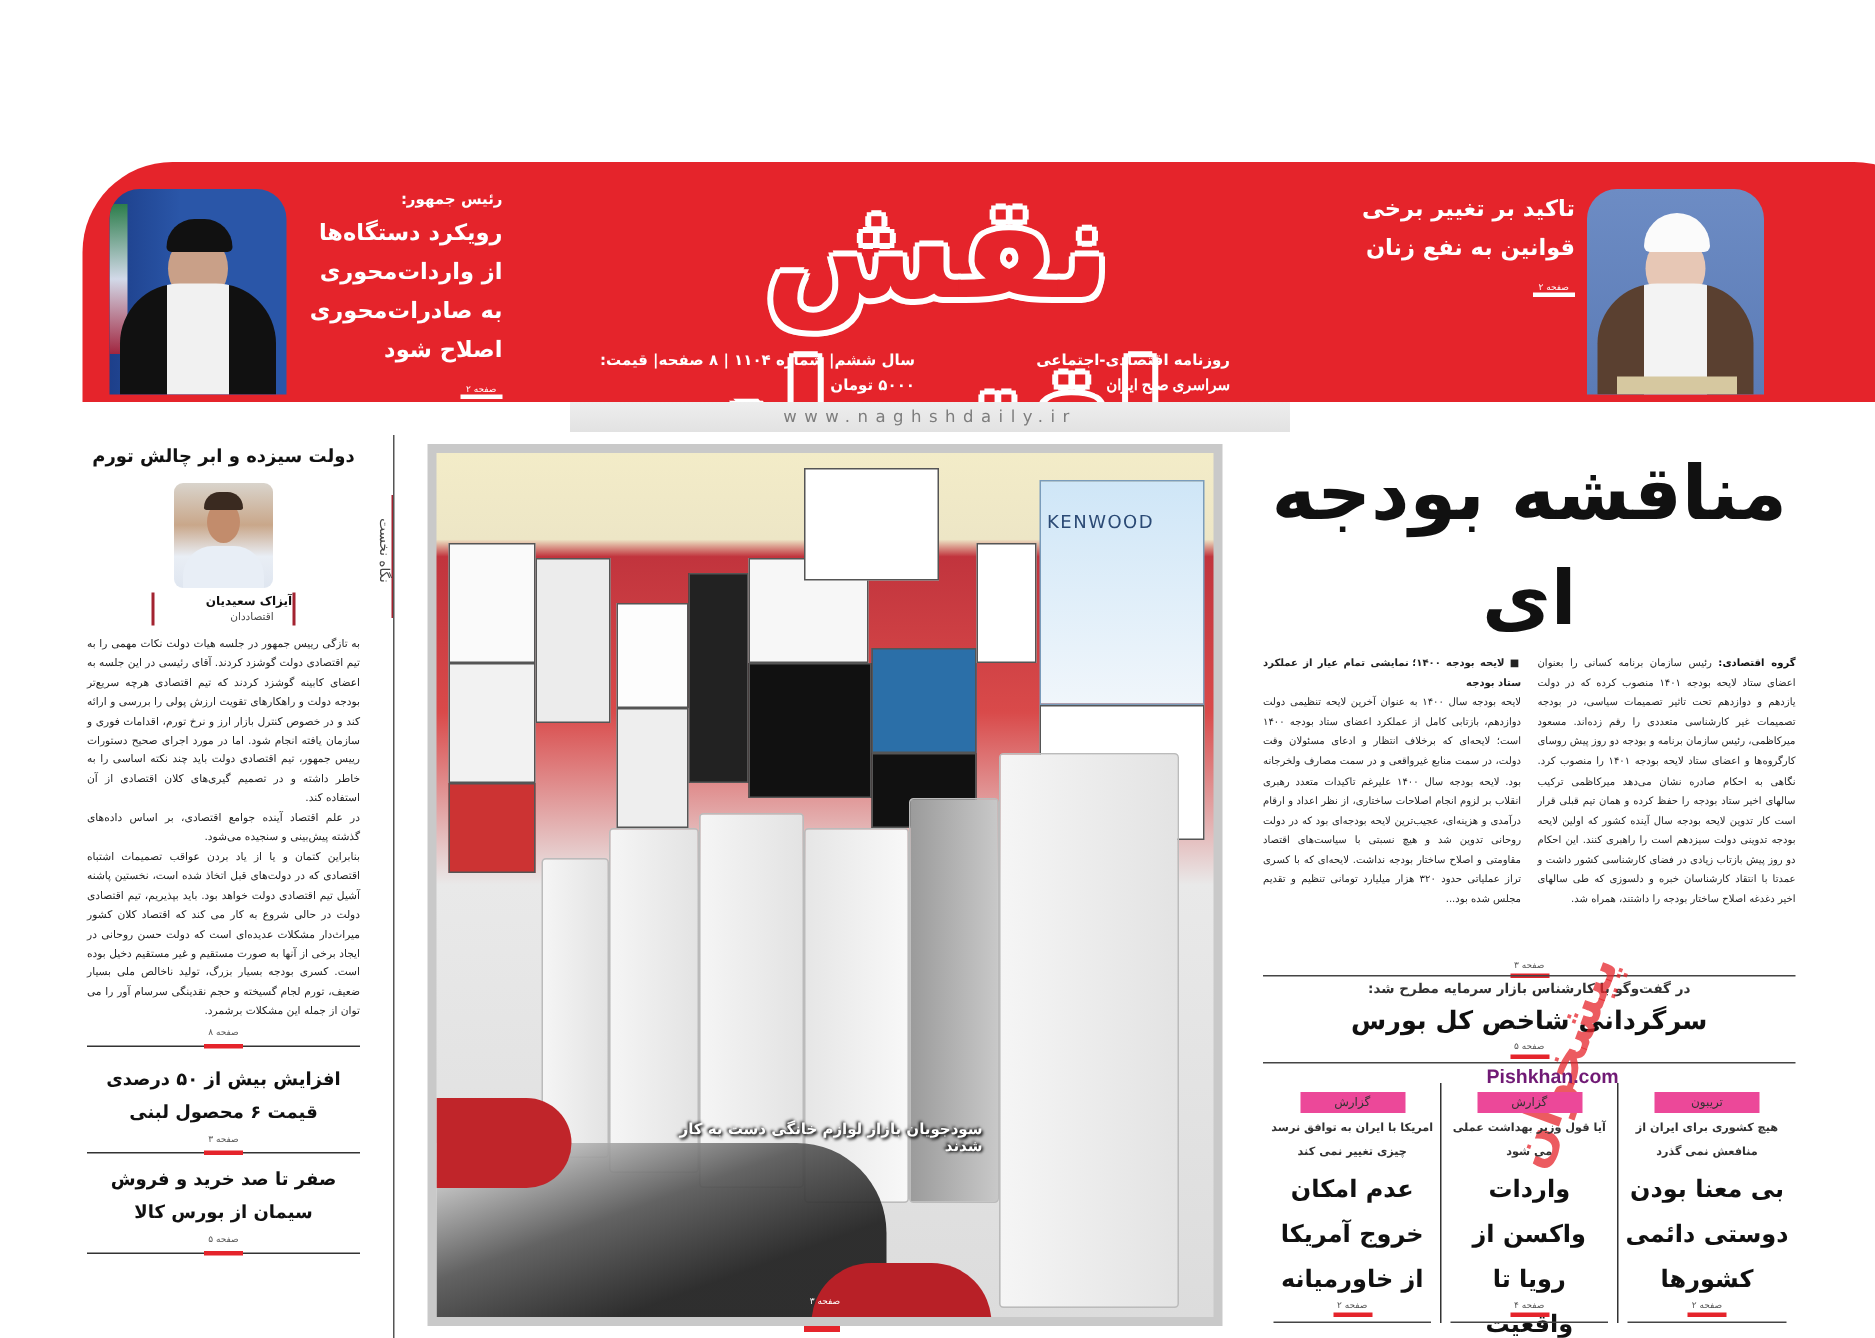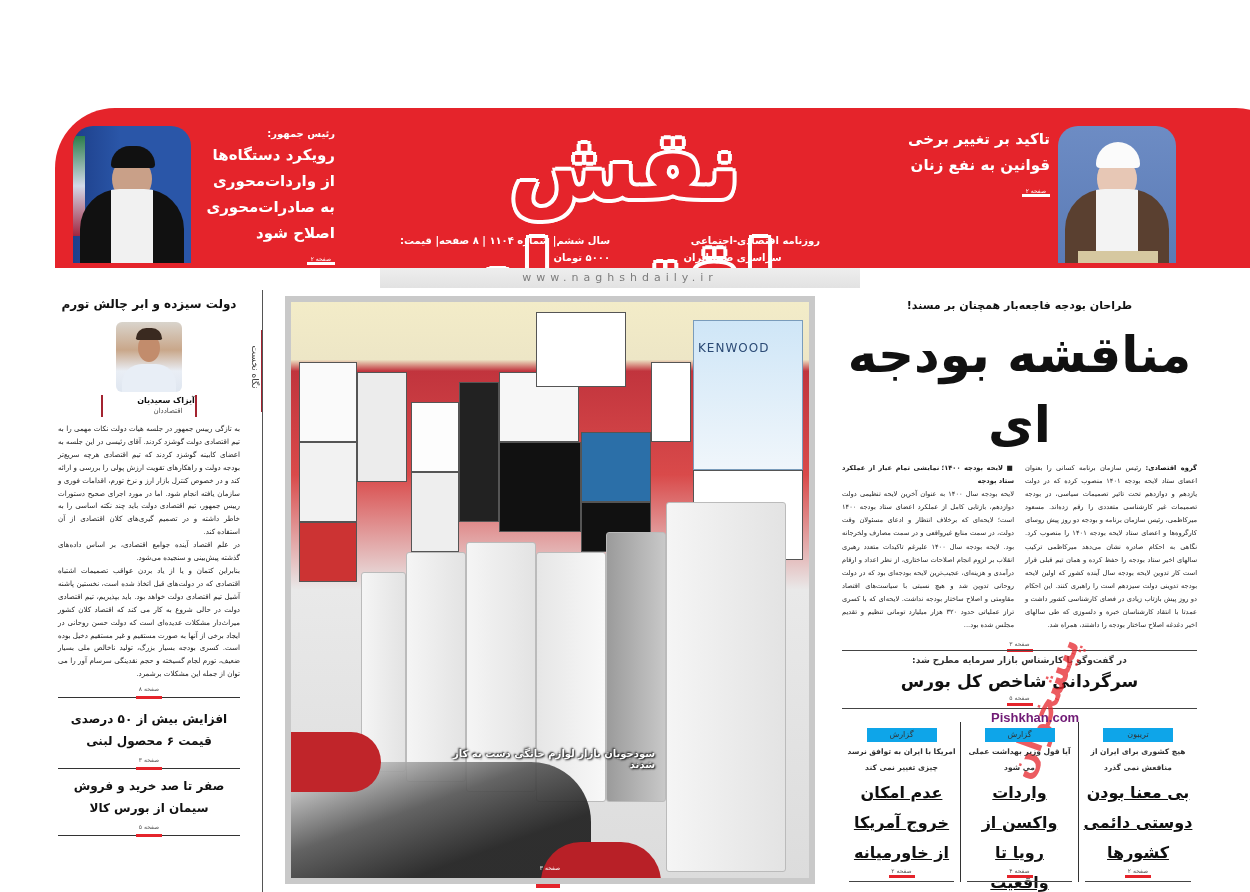--- a/index.html
+++ b/index.html
@@ -72,23 +72,23 @@
   .mid-story .k { font-size: 9px; font-weight: bold; color: #333; line-height: 16px; }
   .mid-story .t { font-size: 17px; font-weight: bold; line-height: 26px; }
 
   .watermark { position: absolute; left: 985px; top: 636px; width: 140px; height: 100px; pointer-events: none; }
   .watermark .wm-script { position: absolute; left: 30px; top: 0; font-size: 34px; font-weight: bold; color: rgba(229,36,43,0.75); transform: rotate(-70deg); transform-origin: center; width: 80px; text-align: center; top: 20px; }
   .watermark .wm-url { position: absolute; left: 6px; top: 74px; font-size: 13px; font-weight: bold; color: #701a75; direction: ltr; font-family: "Liberation Sans", sans-serif; }
 
   .bottom-row { position: absolute; left: 842px; top: 722px; width: 355px; height: 160px; display: flex; flex-direction: row; }
   .b-col { width: 118px; text-align: center; position: relative; padding: 0 4px; }
   .b-col + .b-col { border-right: 1px solid #333; }
-  .b-label { display: inline-block; background: #0ea5e9; font-size: 8px; color: #333; width: 70px; line-height: 14px; margin-top: 2px; }
+  .b-label { display: inline-block; background: #ec4899; font-size: 8px; color: #333; width: 70px; line-height: 14px; margin-top: 2px; }
   .b-kicker { font-size: 7.5px; color: #333; line-height: 16px; font-weight: bold; margin-top: 2px; }
-  .b-title { font-size: 16px; font-weight: bold; line-height: 30px; margin-top: 2px; text-decoration: underline; }
+  .b-title { font-size: 16px; font-weight: bold; line-height: 30px; margin-top: 2px; }
   .b-pg { font-size: 6px; color: #555; position: absolute; bottom: 8px; left: 0; right: 0; text-align: center; }
   .b-pg::after { content: ""; position: absolute; left: 50%; transform: translateX(-50%); bottom: -4px; width: 26px; height: 3px; background: #e5242b; }
   .b-rule { position: absolute; bottom: 0; left: 6px; right: 6px; height: 1px; background: #444; }
 </style>
 </head>
 <body>
 
 <div class="masthead">
   <div class="photo-box photo-raisi">
     <div style="position:absolute;left:0;top:10px;width:12px;height:100px;background:linear-gradient(#2f8c3a,#fff,#c21f2c);opacity:.8"></div>
@@ -102,21 +102,21 @@
     <span class="pg">صفحه ۲</span>
   </div>
 
   <div class="logo">نقش اقتصاد</div>
   <div class="mh-left-info">
     <div>سال ششم| شماره ۱۱۰۴ | ۸ صفحه| قیمت: ۵۰۰۰ تومان</div>
     <div>چهارشنبه ۱۷ شهریورماه ۱۴۰۰ | ۱ صفر ۱۴۴۳| ۸ سپتامبر ۲۰۲۱</div>
   </div>
   <div class="mh-right-info">
     <div>روزنامه اقتصادی-اجتماعی</div>
-    <div style="text-align:center;">سراسری صبح ایران</div>
+    <div style="text-align:right;font-family:Liberation Serif, serif;">سراسری صبح ایران</div>
   </div>
 
   <div class="mh-story story-right">
     <div class="hl">تاکید بر تغییر برخی قوانین به نفع زنان</div>
     <span class="pg">صفحه ۲</span>
   </div>
   <div class="photo-box photo-ejei">
     <div class="p-head" style="top:30px;background:#e7c7b5;"></div>
     <div style="position:absolute;left:38px;top:16px;width:44px;height:26px;border-radius:22px 22px 4px 4px;background:#fbfbfb;"></div>
     <div class="p-body" style="background:linear-gradient(90deg,#5a4030 0,#5a4030 30%,#f3f3f3 30%,#f3f3f3 70%,#5a4030 70%);"></div>
@@ -184,21 +184,20 @@
     <div style="position:absolute;left:0;top:460px;width:300px;height:120px;background:linear-gradient(160deg,#f0f0f0 0%,#555 40%,#1b1b1b 70%);border-radius:0 60px 0 0;opacity:.9"></div>
     <div style="position:absolute;left:0;top:430px;width:90px;height:60px;background:#c0252a;border-radius:0 30px 30px 0;"></div>
     <div style="position:absolute;left:250px;top:540px;width:120px;height:40px;background:#b82027;border-radius:40px 40px 0 0;"></div>
   </div>
   <div class="hero-kicker">سودجویان بازار لوازم خانگی دست به کار شدند</div>
   <div class="hero-pg">صفحه ۳</div>
 </div>
 <div class="hero-pg-bar"></div>
 
 <div class="col-main">
-  <div class="lead-kicker">طراحان بودجه فاجعه‌بار همچنان بر مسند!</div>
   <div class="lead-title">مناقشه بودجه ای</div>
   <div class="lead-cols">
     <div class="lead-col">
       <b>گروه اقتصادی:</b><span> رئیس سازمان برنامه کسانی را بعنوان اعضای ستاد لایحه بودجه ۱۴۰۱ منصوب کرده که در دولت یازدهم و دوازدهم تحت تاثیر تصمیمات سیاسی، در بودجه تصمیمات غیر کارشناسی متعددی را رقم زده‌اند. مسعود میرکاظمی، رئیس سازمان برنامه و بودجه دو روز پیش روسای کارگروه‌ها و اعضای ستاد لایحه بودجه ۱۴۰۱ را منصوب کرد. نگاهی به احکام صادره نشان می‌دهد میرکاظمی ترکیب سالهای اخیر ستاد بودجه را حفظ کرده و همان تیم قبلی قرار است کار تدوین لایحه بودجه سال آینده کشور که اولین لایحه بودجه تدوینی دولت سیزدهم است را راهبری کنند. این احکام دو روز پیش بازتاب زیادی در فضای کارشناسی کشور داشت و عمدتا با انتقاد کارشناسان خبره و دلسوزی که طی سالهای اخیر دغدغه اصلاح ساختار بودجه را داشتند، همراه شد.</span>
     </div>
     <div class="lead-col">
       <div class="lead-sub">■ لایحه بودجه ۱۴۰۰؛ نمایشی تمام عیار از عملکرد ستاد بودجه</div>
       <div>لایحه بودجه سال ۱۴۰۰ به عنوان آخرین لایحه تنظیمی دولت دوازدهم، بازتابی کامل از عملکرد اعضای ستاد بودجه ۱۴۰۰ است؛ لایحه‌ای که برخلاف انتظار و ادعای مسئولان وقت دولت، در سمت منابع غیرواقعی و در سمت مصارف ولخرجانه بود. لایحه بودجه سال ۱۴۰۰ علیرغم تاکیدات متعدد رهبری انقلاب بر لزوم انجام اصلاحات ساختاری، از نظر اعداد و ارقام درآمدی و هزینه‌ای، عجیب‌ترین لایحه بودجه‌ای بود که در دولت روحانی تدوین شد و هیچ نسبتی با سیاست‌های اقتصاد مقاومتی و اصلاح ساختار بودجه نداشت. لایحه‌ای که با کسری تراز عملیاتی حدود ۳۲۰ هزار میلیارد تومانی تنظیم و تقدیم مجلس شده بود...</div>
     </div>
   </div>

